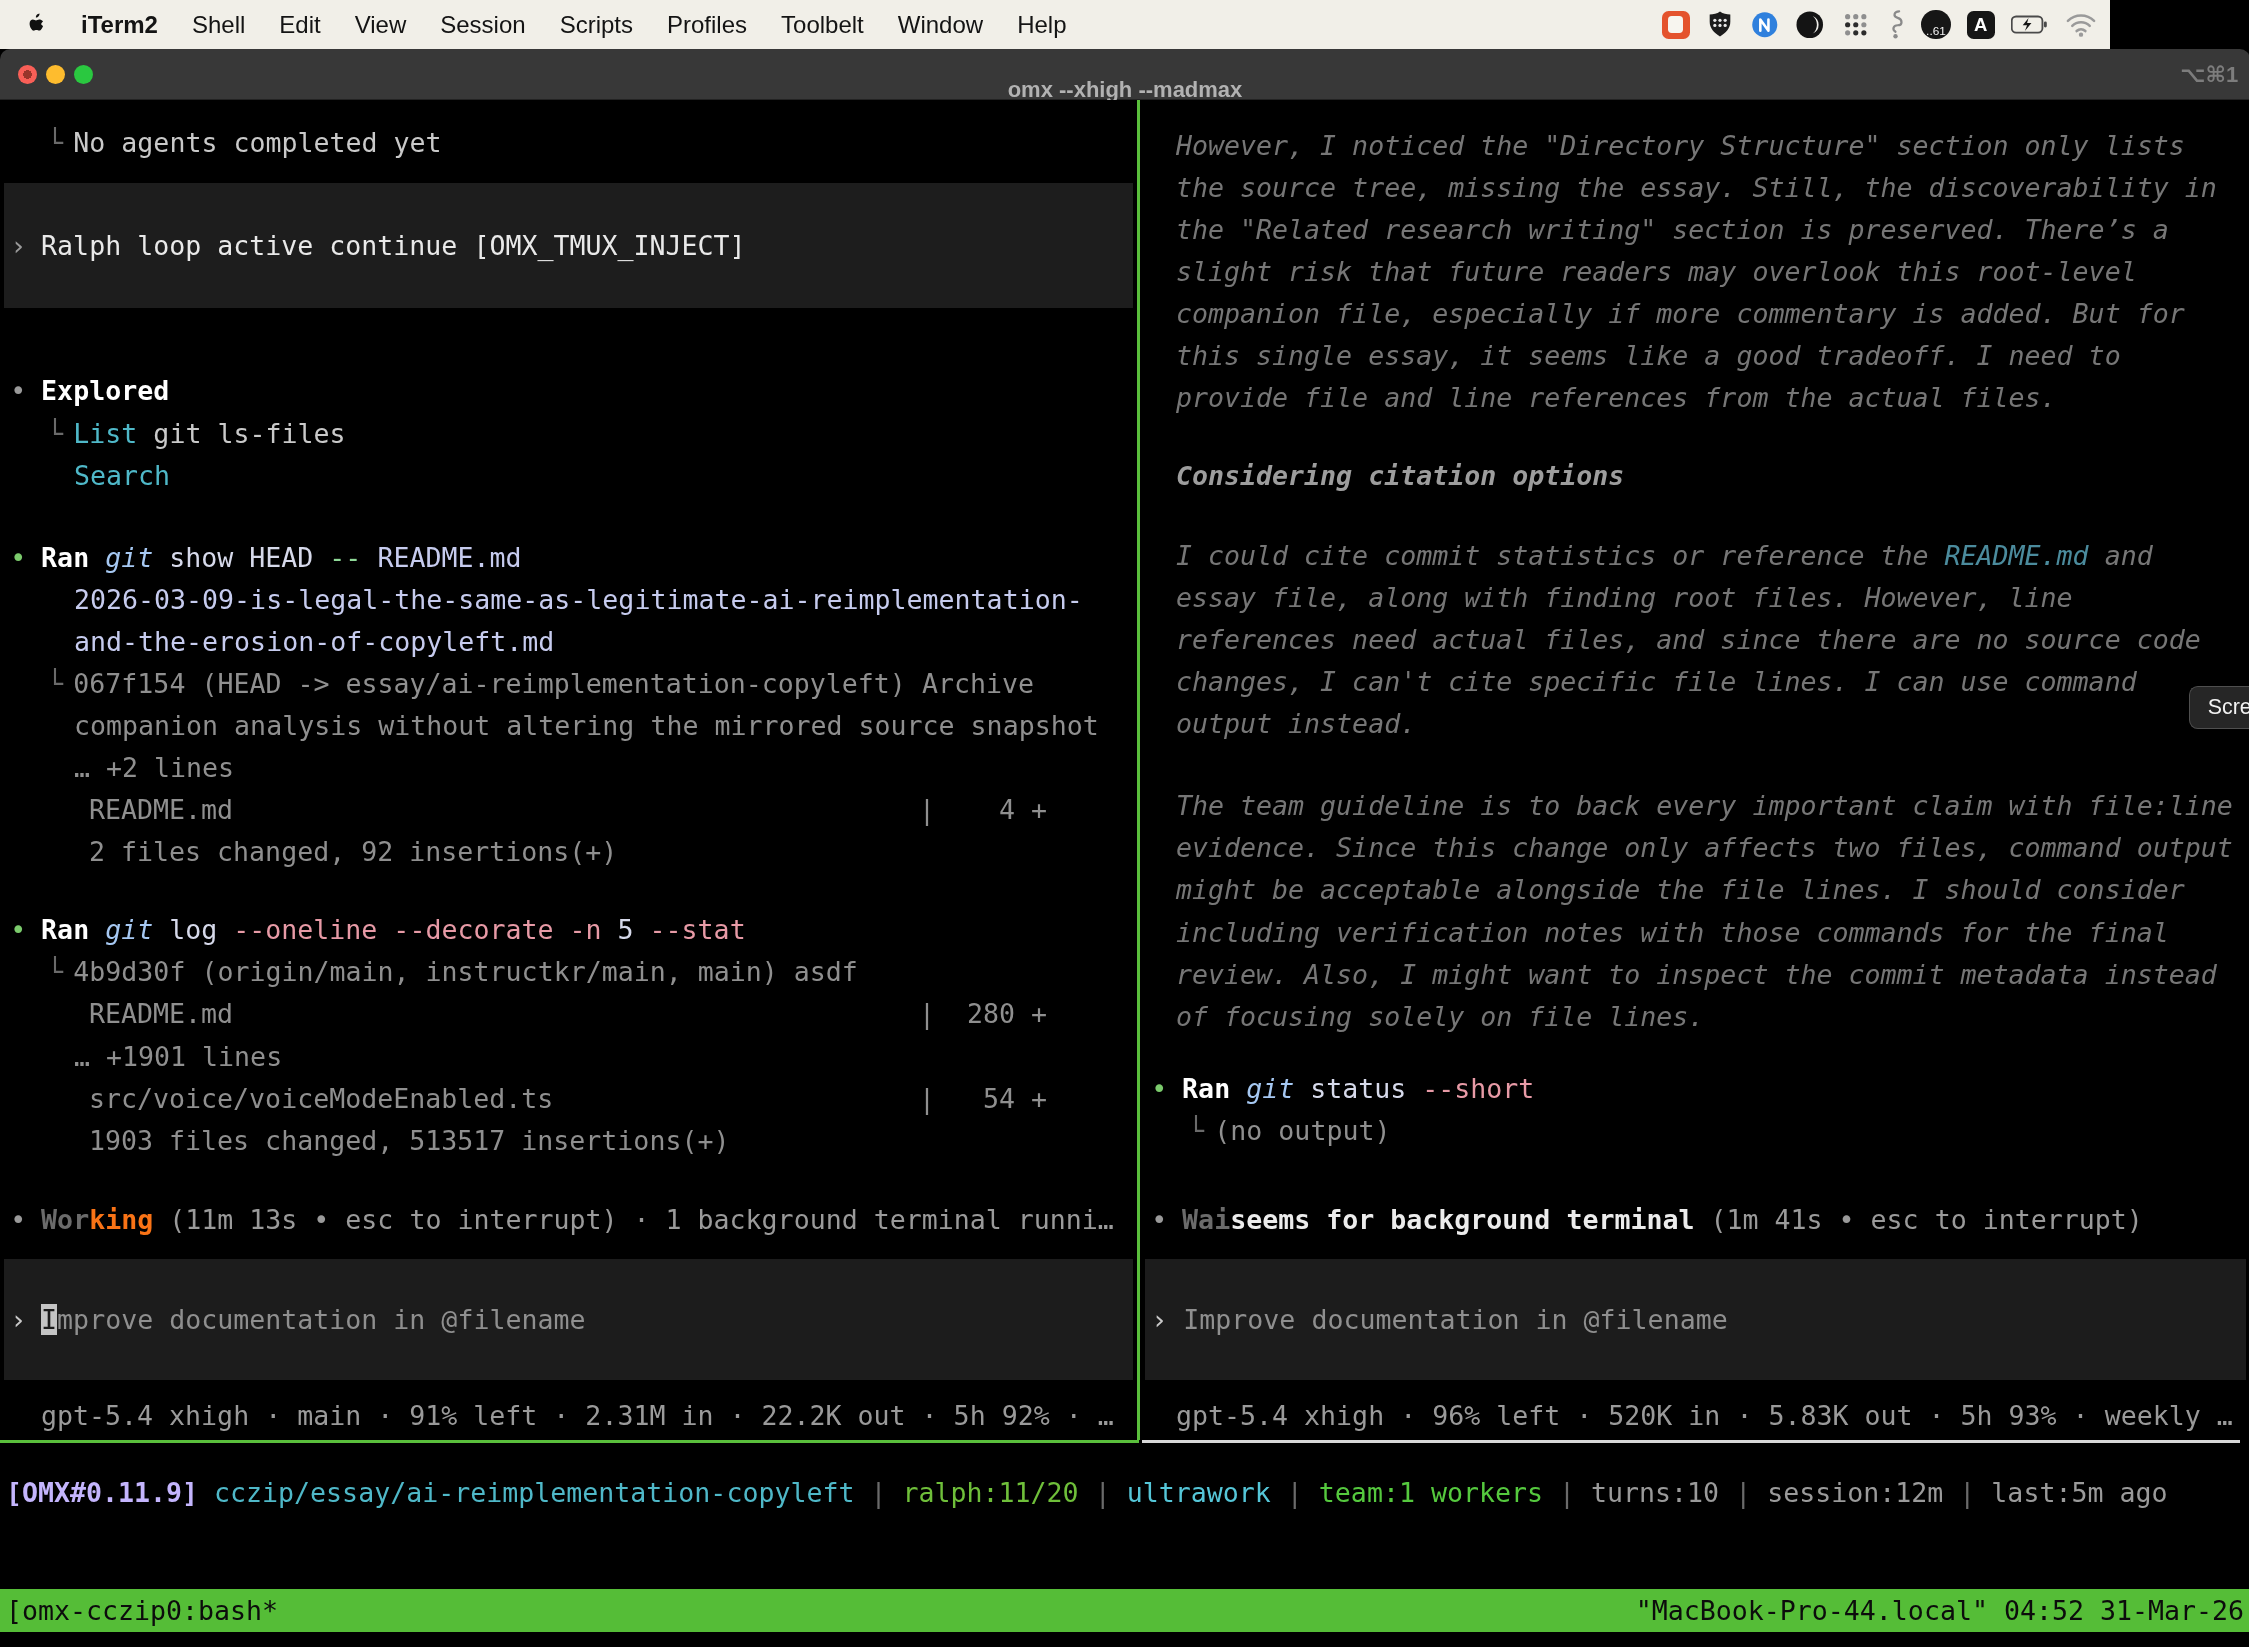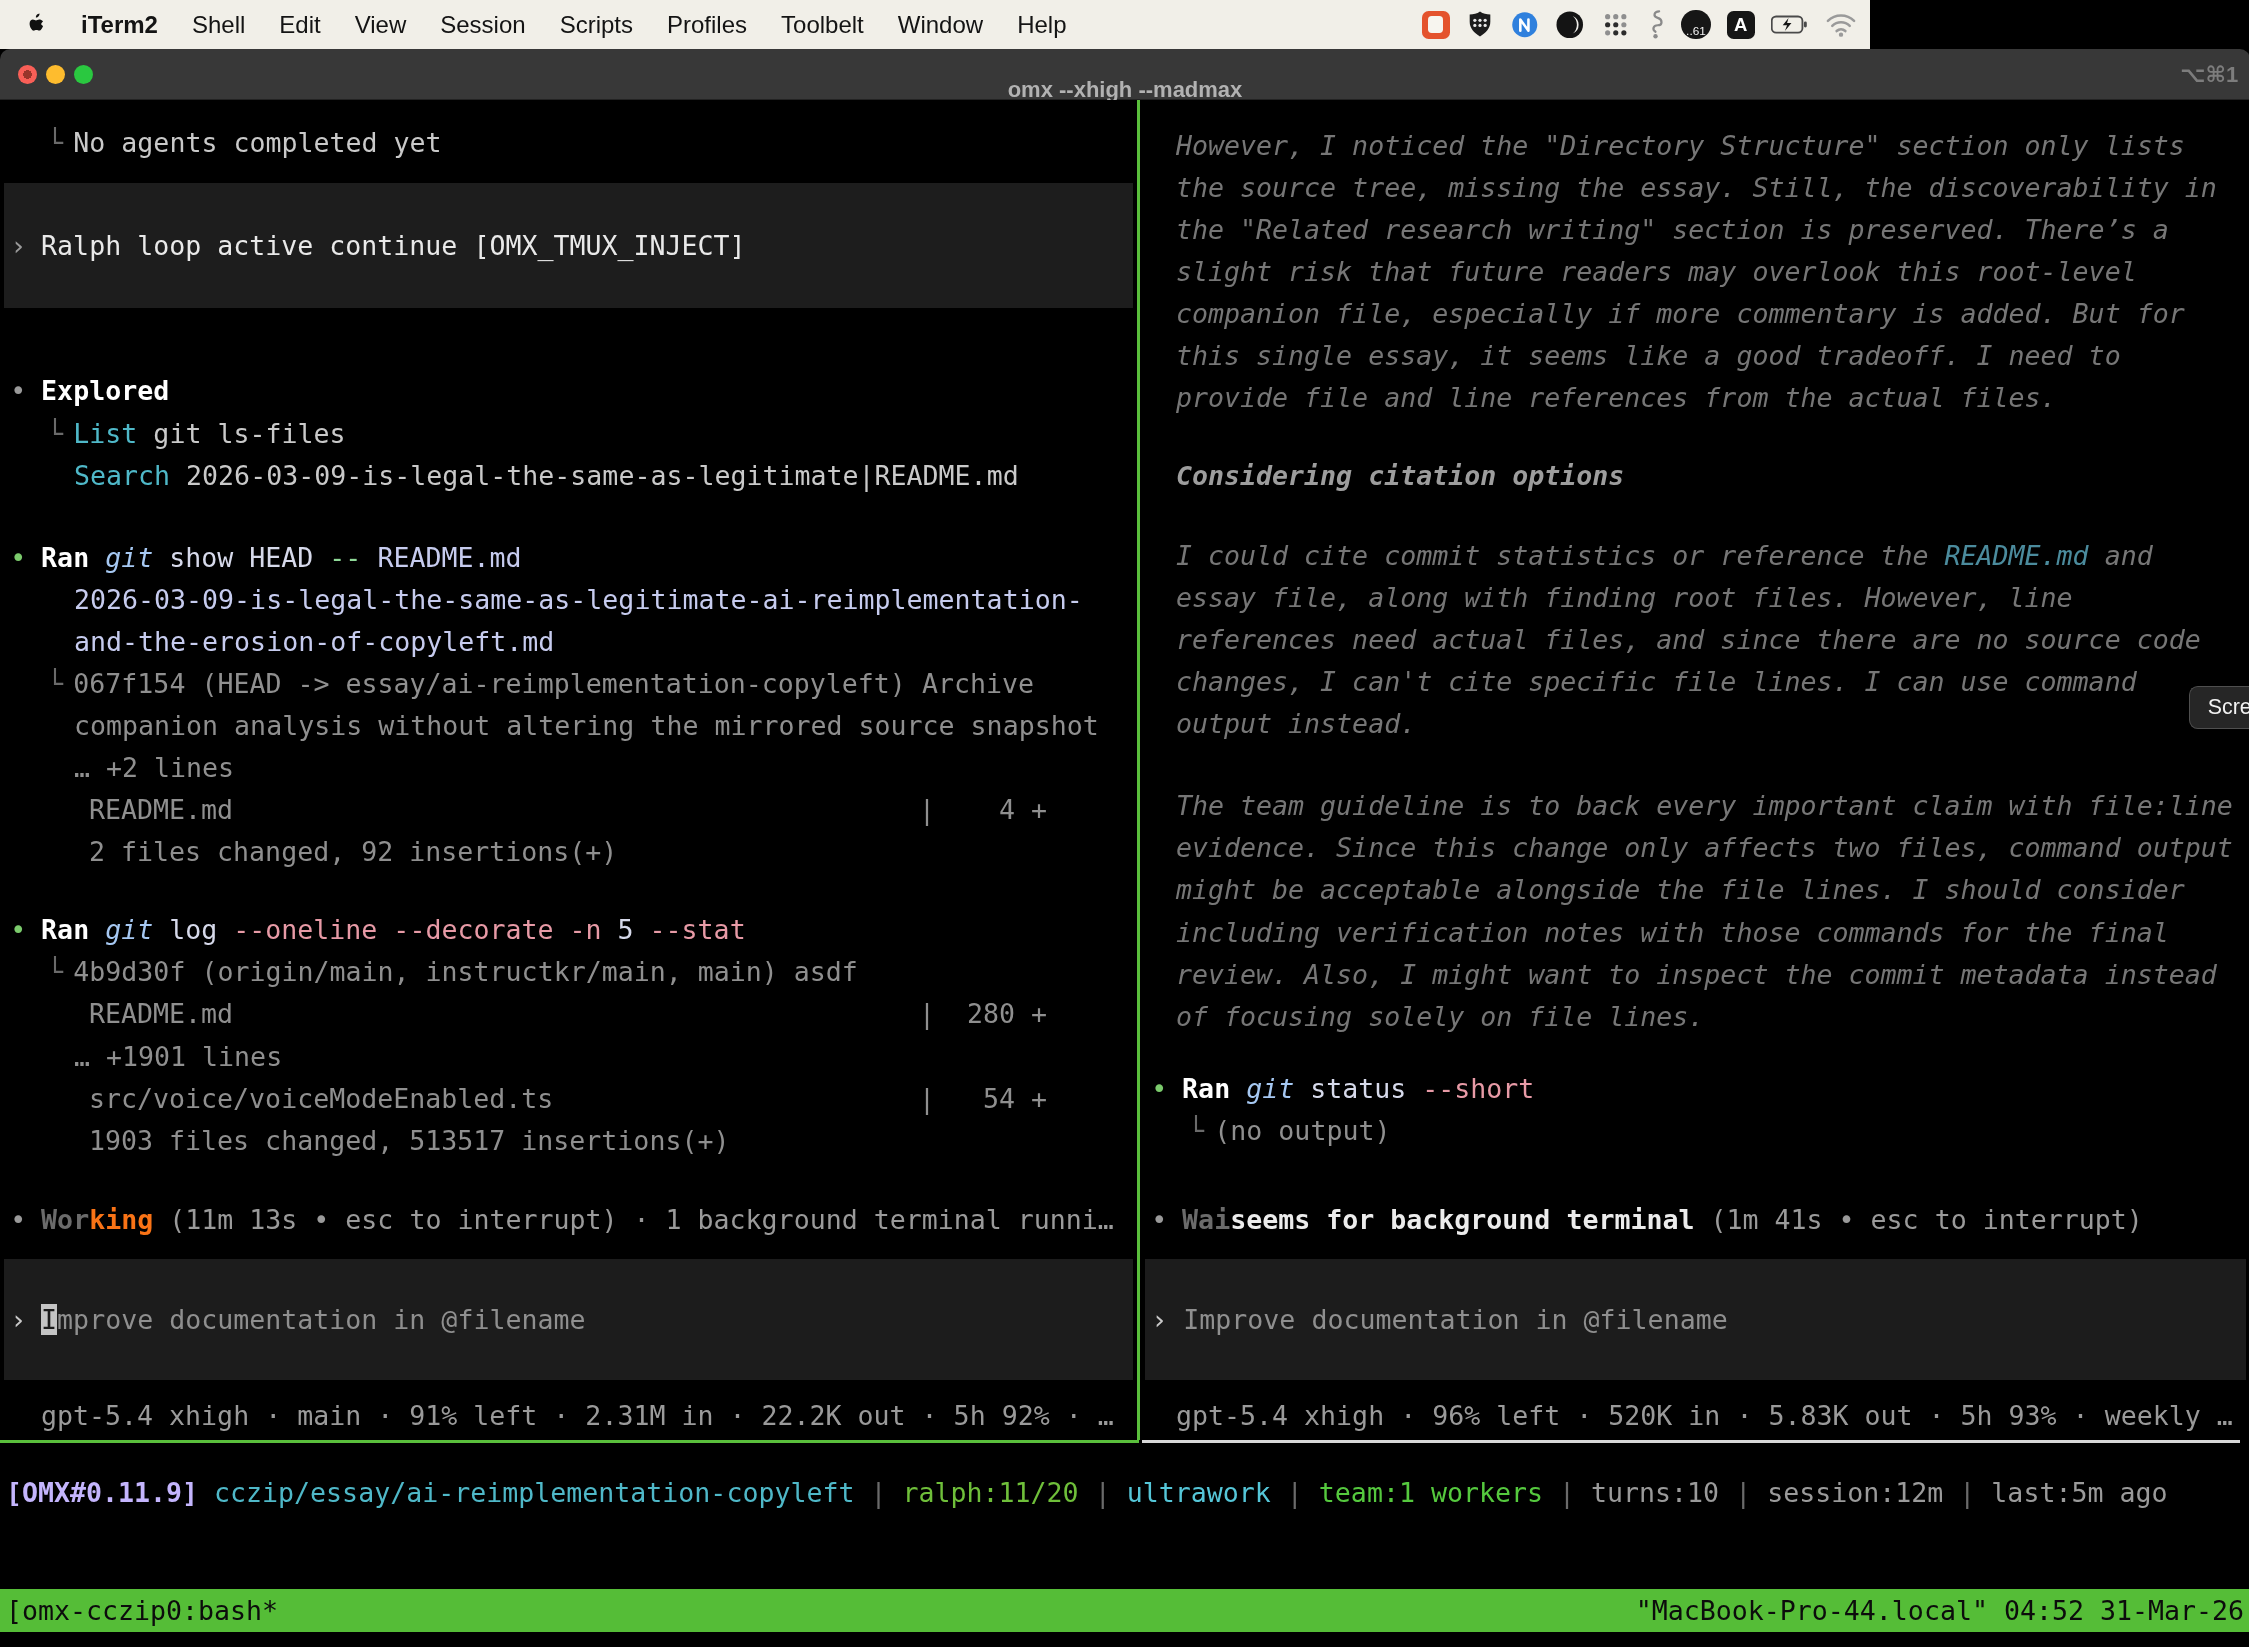--- a/index.html
+++ b/index.html
@@ -1,19 +1,19 @@
 <!DOCTYPE html>
 <html style="font-size:11.8px"><head>
 <meta charset="utf-8">
 <style>
   html,body{margin:0;padding:0;background:#000;}
   #root{position:relative;width:2250px;height:1648px;background:#000;overflow:hidden;
         font-family:"Liberation Sans","DejaVu Sans",sans-serif;}
   
-  .menubar{position:absolute;top:0;left:0;width:1870px;height:49px;background:#f1efe8;
+  .menubar{position:absolute;top:0;left:0;width:2110px;height:49px;background:#f1efe8;
            display:flex;align-items:center;}
   .menu-left{display:flex;align-items:center;gap:34px;margin-left:25px;}
   .menu-item{font-size:24px;color:#141414;}
   .menu-item.app{font-weight:700;}
   .menu-right{position:absolute;right:13.3px;top:0;height:49px;display:flex;align-items:center;gap:16px;}
   .mb-icon{display:flex;align-items:center;justify-content:center;}
   .rec-badge{width:28px;height:28px;background:#e4532d;border-radius:6.6px;position:relative;}
   .rec-badge::after{content:"";position:absolute;left:6.6px;top:5.2px;width:14.8px;height:17px;background:#f7f5ef;border-radius:3.7px;}
   .circle61{width:29.5px;height:29.5px;border-radius:50%;background:#161616;color:#f2f2f2;
             font-size:11.8px;display:flex;align-items:flex-end;justify-content:center;padding-bottom:1.5px;box-sizing:border-box;}
@@ -188,21 +188,21 @@
     <div class="pane pane-left">
       <div class="ln" style="top:20.7px;left:47px"><span class="c-tree">└</span><span class="c-g2 after-t">No agents completed yet</span></div>
 
       <div class="banner">
           <span class="c-stat">›</span>
           <span class="c-wht after-b">Ralph loop active continue [OMX_TMUX_INJECT]</span>
         </div>
 
       <div class="ln" style="top:269px;left:10.3px"><span class="c-stat">•</span><span class="c-boldw after-b">Explored</span></div>
       <div class="ln" style="top:312px;left:47px"><span class="c-tree">└</span><span class="c-cyan after-t">List</span><span class="c-g2"> git ls-files</span></div>
-      <div class="ln" style="top:354px;left:74px"><span class="c-cyan">Search</span><span class="c-g2"> 2026-03-09-is-legal-the-same-as-legitimate|README.md</span></div>
+      <div class="ln" style="top:354px;left:74px"><span class="c-cyan">Search</span></div>
 
       <div class="ln" style="top:436px;left:10.3px"><span class="c-bul">•</span><span class="c-boldw after-b">Ran</span><span class="c-blue"> git</span><span class="c-lav2"> show</span><span class="c-lav2"> HEAD</span><span class="c-grn"> --</span><span class="c-lav"> README.md</span></div>
       <div class="ln" style="top:478px;left:74px"><span class="c-lav">2026-03-09-is-legal-the-same-as-legitimate-ai-reimplementation-</span></div>
       <div class="ln" style="top:520px;left:74px"><span class="c-lav">and-the-erosion-of-copyleft.md</span></div>
       <div class="ln" style="top:562px;left:47px"><span class="c-tree">└</span><span class="c-g1 after-t">067f154 (HEAD -&gt; essay/ai-reimplementation-copyleft) Archive</span></div>
       <div class="ln" style="top:604px;left:74px"><span class="c-g1">companion analysis without altering the mirrored source snapshot</span></div>
       <div class="ln" style="top:646px;left:74px"><span class="c-g1">… +2 lines</span></div>
       <div class="ln" style="top:688px;left:89px;right:0"><span class="c-g1">README.md</span><span class="c-g1 statcount">|    4 +</span></div>
       <div class="ln" style="top:730px;left:89px"><span class="c-g1">2 files changed, 92 insertions(+)</span></div>
 

